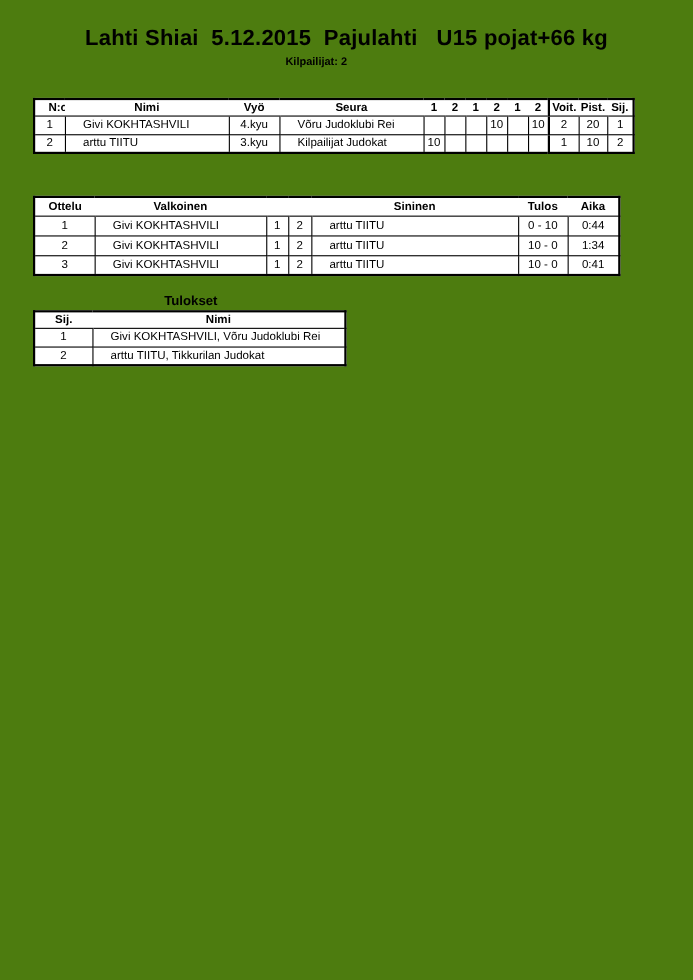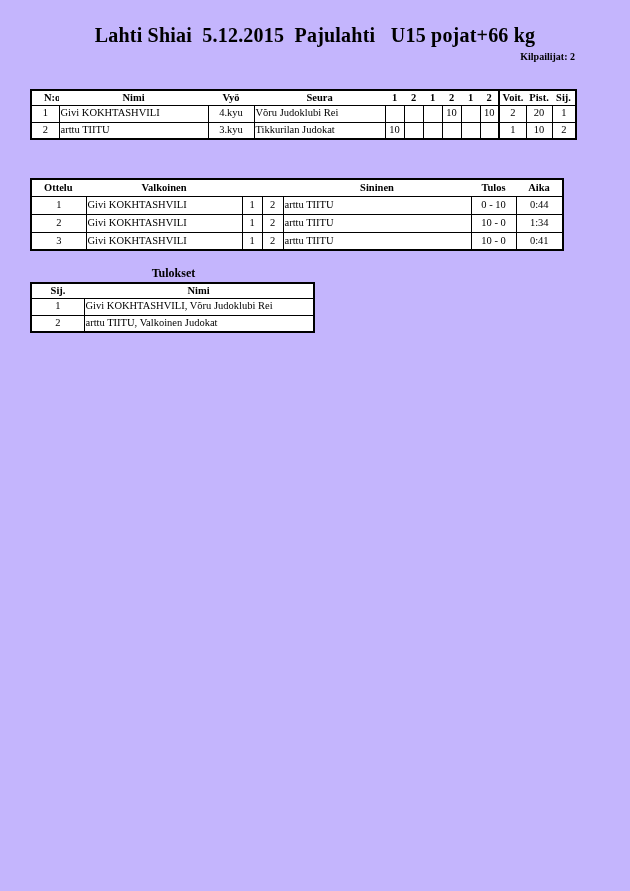--- a/index.html
+++ b/index.html
@@ -1,25 +1,25 @@
 <!DOCTYPE html>
 <html><head>
 <meta charset="utf-8">
 <style>
   html,body { margin:0; padding:0; background:#ffffff; }
   .page {
-    position:relative; width:630px; height:891px; background:#c4b5fd;
-    color:#000; font-family:Liberation Serif, serif; overflow:hidden;
+    position:relative; width:630px; height:891px; background:#4d7c0f;
+    color:#000; font-family:Liberation Sans, sans-serif; overflow:hidden;
   }
   .title {
     position:absolute; top:24px; left:0; width:630px; text-align:center;
     font-size:20px; font-weight:bold; white-space:pre; letter-spacing:0.2px;
   }
   .competitors {
-    position:absolute; top:51px; left:0; width:575px; text-align:right;
+    position:absolute; top:51px; left:0; width:575px; text-align:center;
     font-size:10px; font-weight:bold;
   }
   .sec-heading {
     position:absolute; font-size:12px; font-weight:bold; text-align:center;
   }
   .h-kilpailijat { top:66px;  left:30px; width:460px; }
   .h-ottelut     { top:161px; left:30px; width:532px; }
   .h-tulokset    { top:266px; left:32px; width:283px; }
 
   table {
@@ -38,21 +38,21 @@
   tr.thead td { border:none; border-bottom:1px solid #000; font-weight:bold; }
   tr.drow  td { border:1px solid #000; font-weight:normal; }
   .t1 tr.thead { height:15px; }
   .t1 tr.drow  { height:17px; }
   .t2 tr.thead { height:17px; }
   .t2 tr.drow  { height:18px; }
   .t3 tr.thead { height:15px; }
   .t3 tr.drow  { height:17px; }
 
   td.al  { text-align:left; padding-left:12px; }
-  td.alp { text-align:left; padding-left:1px; }
+  td.alp { text-align:left; padding-left:16px; }
   td.thick { border-left:2px solid #000 !important;margin-top:24px; }
 </style>
 </head>
 <body>
 
 <div class="page">
 
   <div class="title">Lahti Shiai  5.12.2015  Pajulahti   U15 pojat+66 kg</div>
   <div class="competitors">Kilpailijat: 2</div>
 
@@ -101,21 +101,21 @@
       <td></td>
       <td>10</td>
       <td class="thick">2</td>
       <td>20</td>
       <td>1</td>
     </tr>
     <tr class="drow">
       <td>2</td>
       <td class="alp">arttu TIITU</td>
       <td>3.kyu</td>
-      <td class="alp">Tikkurilan Judokat</td>
+      <td class="alp">Kilpailijat Judokat</td>
       <td>10</td>
       <td></td>
       <td></td>
       <td></td>
       <td></td>
       <td></td>
       <td class="thick">1</td>
       <td>10</td>
       <td>2</td>
     </tr>
@@ -184,18 +184,18 @@
         <tr class="thead">
       <td>Sij.</td>
       <td>Nimi</td>
     </tr>
     <tr class="drow">
       <td>1</td>
       <td class="alp">Givi KOKHTASHVILI, Võru Judoklubi Rei</td>
     </tr>
     <tr class="drow">
       <td>2</td>
-      <td class="alp">arttu TIITU, Valkoinen Judokat</td>
+      <td class="alp">arttu TIITU, Tikkurilan Judokat</td>
     </tr>
   </tbody>
     </table>
 
 </div>
 
 </body></html>

